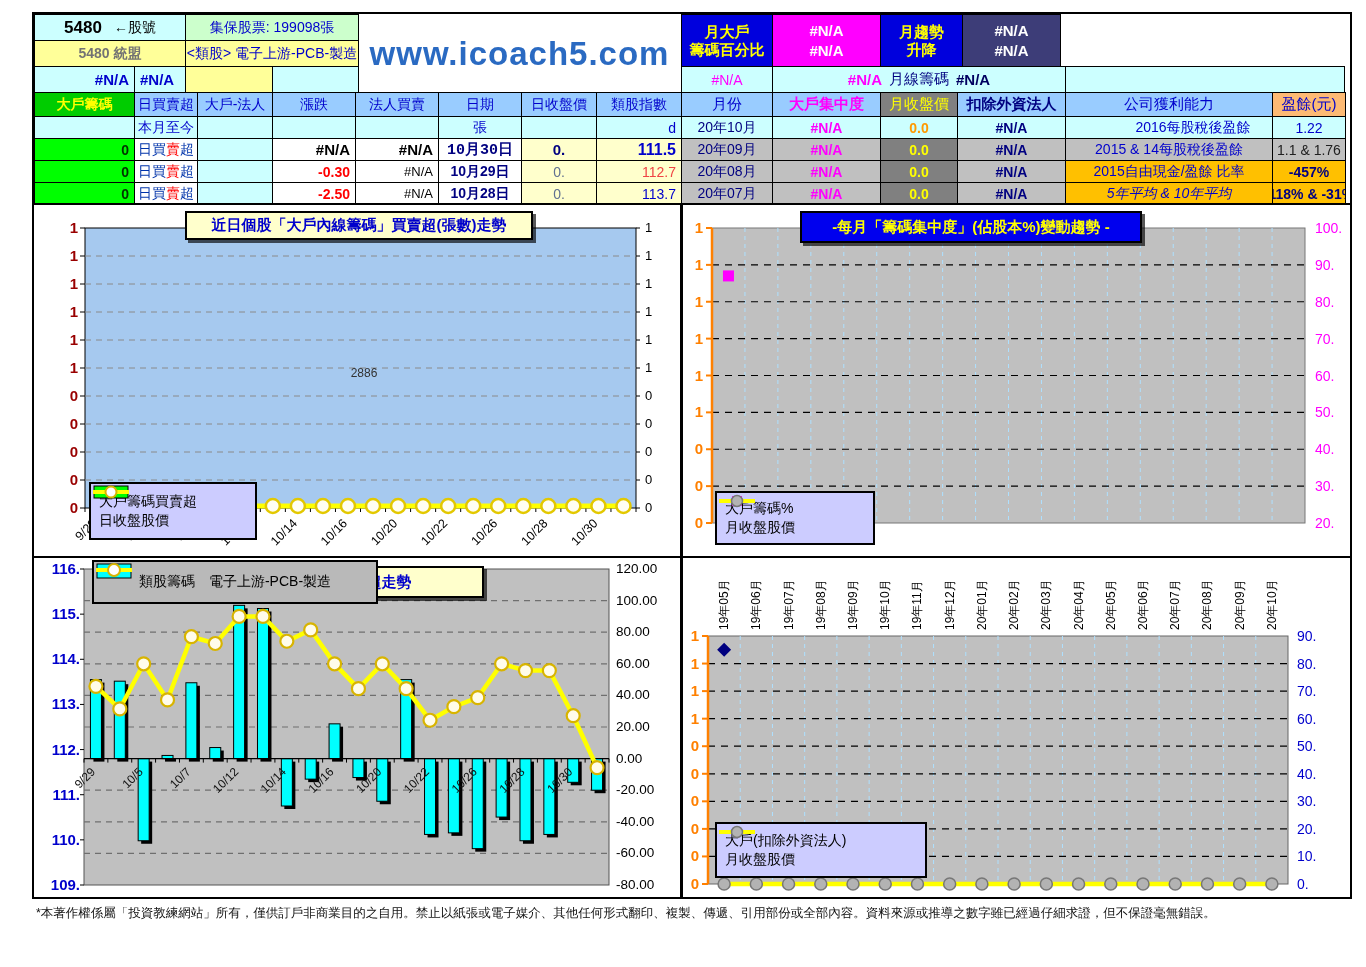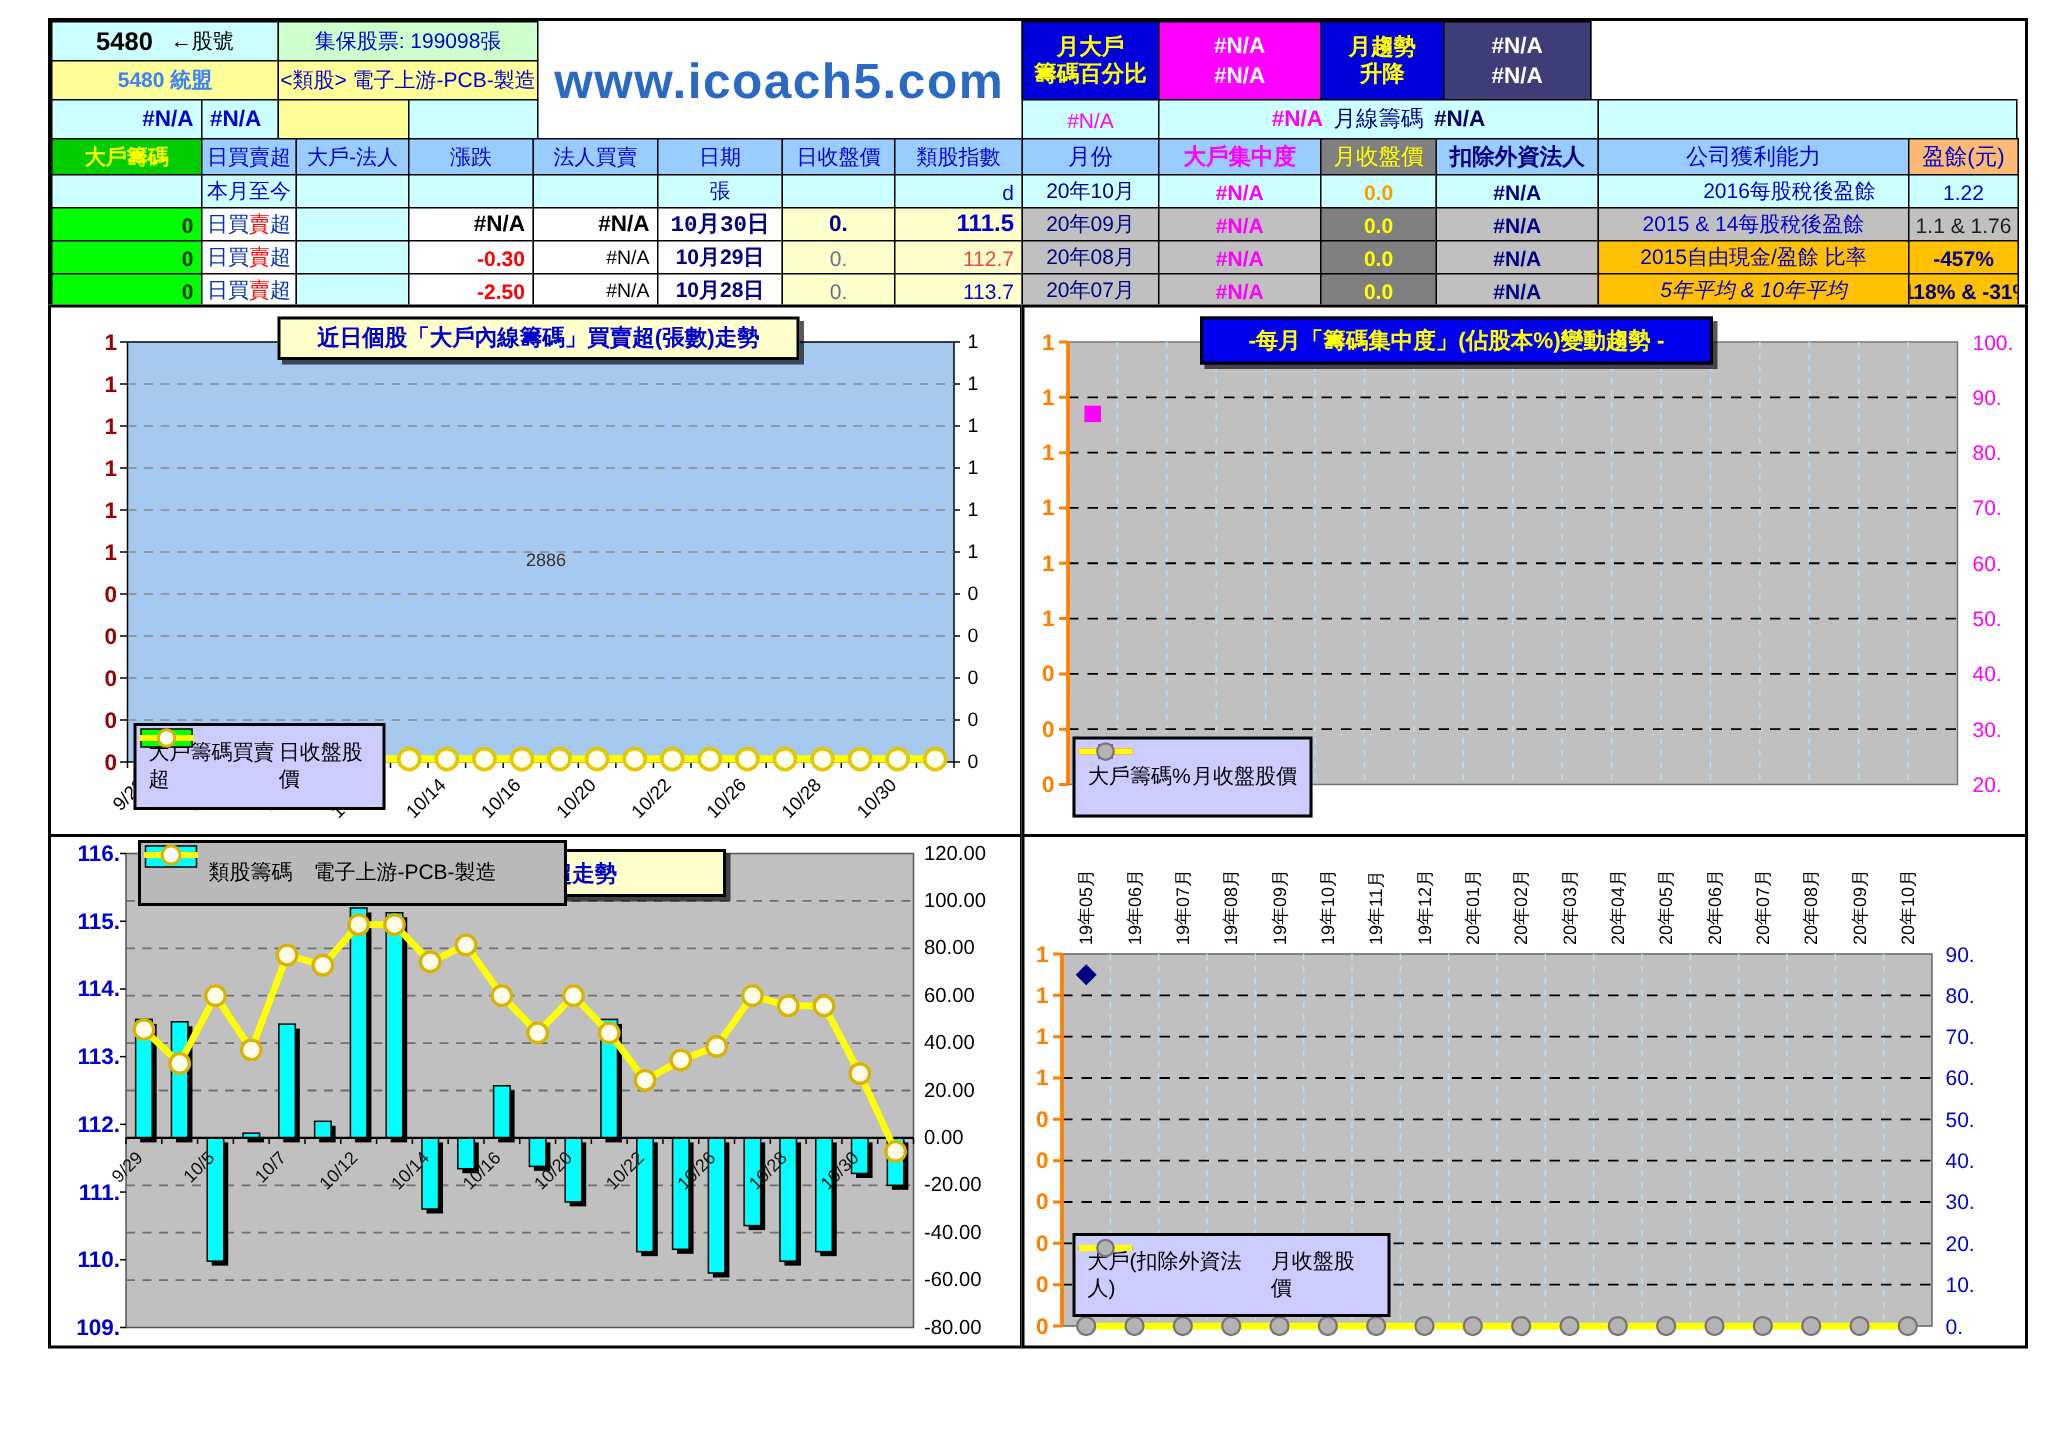--- a/index.html
+++ b/index.html
@@ -17,38 +17,38 @@
           background:linear-gradient(180deg,#0a1e9e 0%,#1b3ad0 55%,#0a1e9e 100%);display:flex;align-items:center;overflow:hidden;}
   .banner .photo{width:78px;height:44px;margin-left:3px;border:1px solid #556;
           background:radial-gradient(circle at 30% 60%,#c87818 0 18%,transparent 40%),
                      radial-gradient(circle at 70% 30%,#3a6fae 0 16%,transparent 38%),
                      radial-gradient(circle at 60% 75%,#e8d9a8 0 12%,transparent 30%),#1c140a;}
   .banner .brand{flex:1;text-align:center;color:#fff;font-weight:bold;font-size:25px;letter-spacing:9px;
           font-family:"Liberation Serif","DejaVu Serif",serif;text-shadow:1px 2px 2px #000;}
   .quad{position:absolute;border:2px solid #000;box-sizing:border-box;background:#fff;}
   .quad svg{position:absolute;left:0;top:0;font-family:"Liberation Sans","DejaVu Sans",sans-serif;}
   .legend{position:absolute;background:#ccccff;border:2px solid #000;box-sizing:border-box;z-index:5;
-          display:flex;justify-content:center;gap:1px;padding:2px 8px;font-size:14px;}
+          display:flex;flex-direction:column;justify-content:center;gap:1px;padding:2px 8px;font-size:14px;}
   .lgrow{display:flex;align-items:center;gap:6px;}
   .ctitle{position:absolute;border:2px solid #000;box-sizing:border-box;box-shadow:3px 3px 0 rgba(0,0,0,0.65);
           display:flex;align-items:center;justify-content:center;font-weight:bold;z-index:4;}
   .disclaimer{position:absolute;left:36px;top:905px;width:1316px;font-size:12.5px;color:#111;}
 </style>
 </head>
 <body>
 
 <div class="sheet">
   <div class="frame"></div>
 
   <div class="cell" style="left:34px;top:14px;width:152px;height:27px;background:#ccffff">
     <span class="b" style="font-size:17px">5480</span>
     <span style="margin-left:12px">←股號</span>
   </div>
   <div class="cell" style="left:185px;top:14px;width:174px;height:27px;background:#ccffcc;color:#0000cc">集保股票: 199098張</div>
-  <div class="cell b" style="left:34px;top:40px;width:152px;height:27px;background:#ffff99;color:#3b82f6">5480 統盟</div>
+  <div class="cell b" style="left:34px;top:40px;width:152px;height:27px;background:#ffff99;color:#737373">5480 統盟</div>
   <div class="cell" style="left:185px;top:40px;width:174px;height:27px;background:#ffff99;color:#0000cc">&lt;類股&gt; 電子上游-PCB-製造</div>
   <div class="cell b r" style="left:34px;top:66px;width:101px;height:27px;background:#ccffff;color:#0000cc;font-size:15px">#N/A</div>
   <div class="cell b l" style="left:134px;top:66px;width:52px;height:27px;background:#ccffff;color:#0000cc;font-size:15px">#N/A</div>
   <div class="cell" style="left:185px;top:66px;width:88px;height:27px;background:#ffff99"></div>
   <div class="cell" style="left:272px;top:66px;width:87px;height:27px;background:#ccffff"></div>
 
   <div class="site">www.icoach5.com</div>
 
   <div class="cell b" style="left:681px;top:14px;width:92px;height:53px;background:#0000dd;color:#ffff00;flex-direction:column;line-height:1.2;font-size:15px">
     <span>月大戶</span>
@@ -638,13 +638,14 @@
       <div class="lgrow">
         <svg width="40" height="16">
             <line x1="2" y1="8" x2="38" y2="8" stroke="#ffff00" stroke-width="4"></line>
             <circle cx="20" cy="8" r="5.5" fill="#b3b3b3" stroke="#777" stroke-width="1.5"></circle>
           </svg>
         <span>月收盤股價</span>
       </div>
     </div>
   </div>
 
+  <div class="disclaimer">*本著作權係屬「投資教練網站」所有，僅供訂戶非商業目的之自用。禁止以紙張或電子媒介、其他任何形式翻印、複製、傳遞、引用部份或全部內容。資料來源或推導之數字雖已經過仔細求證，但不保證毫無錯誤。</div>
 </div>
 
 </body></html>

